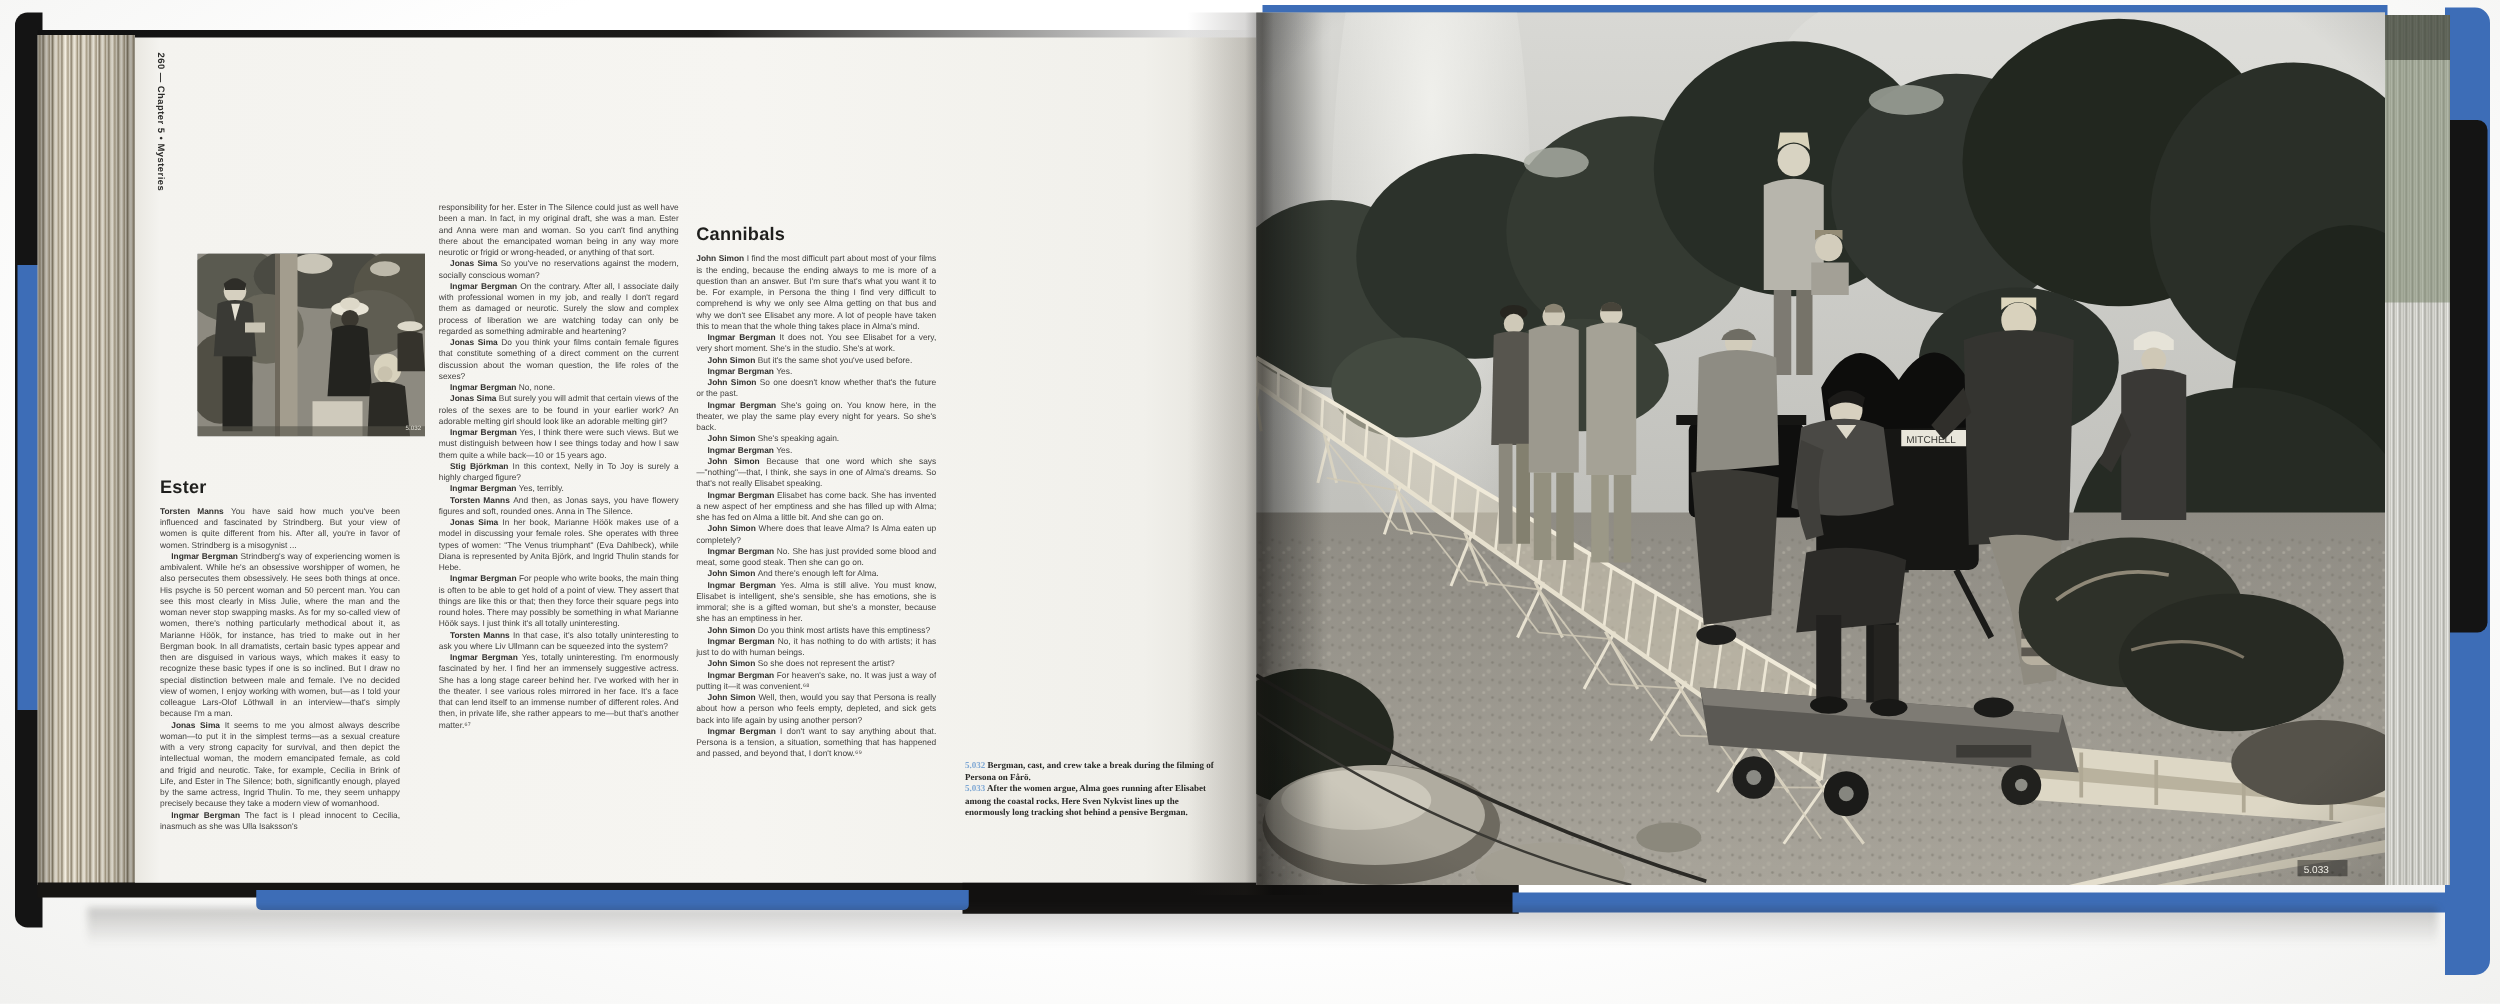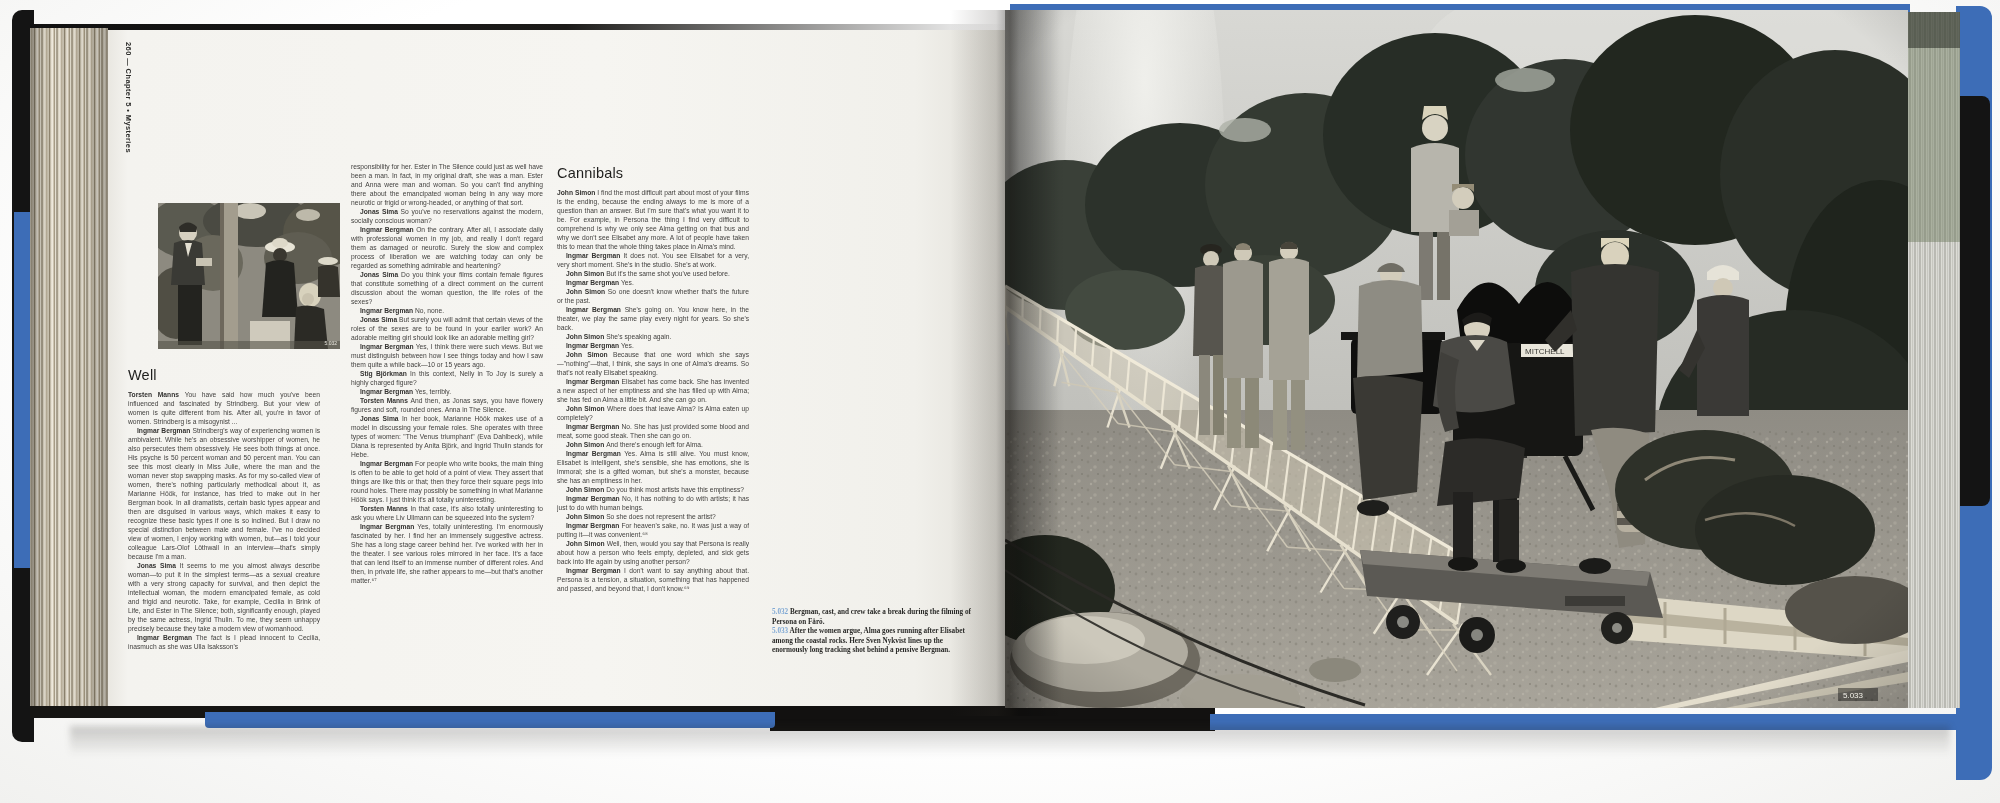--- a/index.html
+++ b/index.html
@@ -32,21 +32,21 @@
   .left-page{left:108px;top:30px;width:897px;height:676px;
      background:linear-gradient(90deg,#e9e7e1 0px,#f4f3ef 20px,#f6f5f1 55%,#f1f0eb 90%,#e0ded7 100%);}
   .page-label{left:16px;top:12px;writing-mode:vertical-rl;font-size:7.5px;font-weight:bold;
      color:#2c2c2a;letter-spacing:.4px;white-space:nowrap;}
   .photo-small{left:50px;top:173px;width:182px;height:146px;background:#777;}
   .photo-tag{position:absolute;right:3px;bottom:3px;font-size:5px;color:#f4f2ea;opacity:.9;}
   .col{position:absolute;width:192px;overflow:hidden;color:#403f3d;}
   .col p.turn{margin:0;font-size:6.7px;line-height:9px;text-align:justify;text-indent:9px;}
   .col p.turn.no-indent{text-indent:0;}
   .col b{font-weight:bold;color:#333230;}
-  .col-heading{margin:3px 0 7px 0;font-size:14.5px;font-weight:normal;color:#1f1f1d;letter-spacing:.2px;}
+  .col-heading{margin:18px 0 7px 0;font-size:14.5px;font-weight:bold;color:#1f1f1d;letter-spacing:.2px;}
   .col1{left:20px;top:334px;height:372px;}
   .col2{left:243px;top:132px;height:500px;}
   .col3{left:449px;top:132px;height:545px;}
   .captions{left:664px;top:578px;width:200px;}
   .caption{margin:0;font-family:"Liberation Serif", serif;font-weight:bold;font-size:7.2px;
      line-height:9.6px;color:#2a2a28;text-align:left;}
   .cap-num{color:#7fa8d4;}
   
   .right-page{left:1005px;top:10px;width:903px;height:698px;background:#bdbdba;}
   .right-page svg{display:block;}
@@ -116,21 +116,21 @@
           <ellipse cx="170" cy="58" rx="10" ry="4" fill="#ddd9ca"></ellipse>
           <path d="M160 64 q10 -4 20 0 l2 30 -22 0 z" fill="#35332c"></path>
         </g>
         <rect x="92" y="118" width="40" height="28" fill="#cfcabc"></rect>
         <rect x="0" y="138" width="182" height="8" fill="#55534a" opacity=".6"></rect>
       </svg>
       <span class="photo-tag">5.032</span>
     </div>
 
     <div class="col col1">
-        <h2 class="col-heading">Well</h2>
+        <h2 class="col-heading">Ester</h2>
         <p class="turn no-indent"><b>Torsten Manns </b>You have said how much you've been influenced and fascinated by Strindberg. But your view of women is quite different from his. After all, you're in favor of women. Strindberg is a misogynist ...</p>
         <p class="turn"><b>Ingmar Bergman </b>Strindberg's way of experiencing women is ambivalent. While he's an obsessive worshipper of women, he also persecutes them obsessively. He sees both things at once. His psyche is 50 percent woman and 50 percent man. You can see this most clearly in Miss Julie, where the man and the woman never stop swapping masks. As for my so-called view of women, there's nothing particularly methodical about it, as Marianne Höök, for instance, has tried to make out in her Bergman book. In all dramatists, certain basic types appear and then are disguised in various ways, which makes it easy to recognize these basic types if one is so inclined. But I draw no special distinction between male and female. I've no decided view of women, I enjoy working with women, but—as I told your colleague Lars-Olof Löthwall in an interview—that's simply because I'm a man.</p>
         <p class="turn"><b>Jonas Sima </b>It seems to me you almost always describe woman—to put it in the simplest terms—as a sexual creature with a very strong capacity for survival, and then depict the intellectual woman, the modern emancipated female, as cold and frigid and neurotic. Take, for example, Cecilia in Brink of Life, and Ester in The Silence; both, significantly enough, played by the same actress, Ingrid Thulin. To me, they seem unhappy precisely because they take a modern view of womanhood.</p>
         <p class="turn"><b>Ingmar Bergman </b>The fact is I plead innocent to Cecilia, inasmuch as she was Ulla Isaksson's</p>
       </div>
     <div class="col col2">
         <p class="turn no-indent">responsibility for her. Ester in The Silence could just as well have been a man. In fact, in my original draft, she was a man. Ester and Anna were man and woman. So you can't find anything there about the emancipated woman being in any way more neurotic or frigid or wrong-headed, or anything of that sort.</p>
         <p class="turn"><b>Jonas Sima </b>So you've no reservations against the modern, socially conscious woman?</p>
         <p class="turn"><b>Ingmar Bergman </b>On the contrary. After all, I associate daily with professional women in my job, and really I don't regard them as damaged or neurotic. Surely the slow and complex process of liberation we are watching today can only be regarded as something admirable and heartening?</p>
         <p class="turn"><b>Jonas Sima </b>Do you think your films contain female figures that constitute something of a direct comment on the current discussion about the woman question, the life roles of the sexes?</p>

